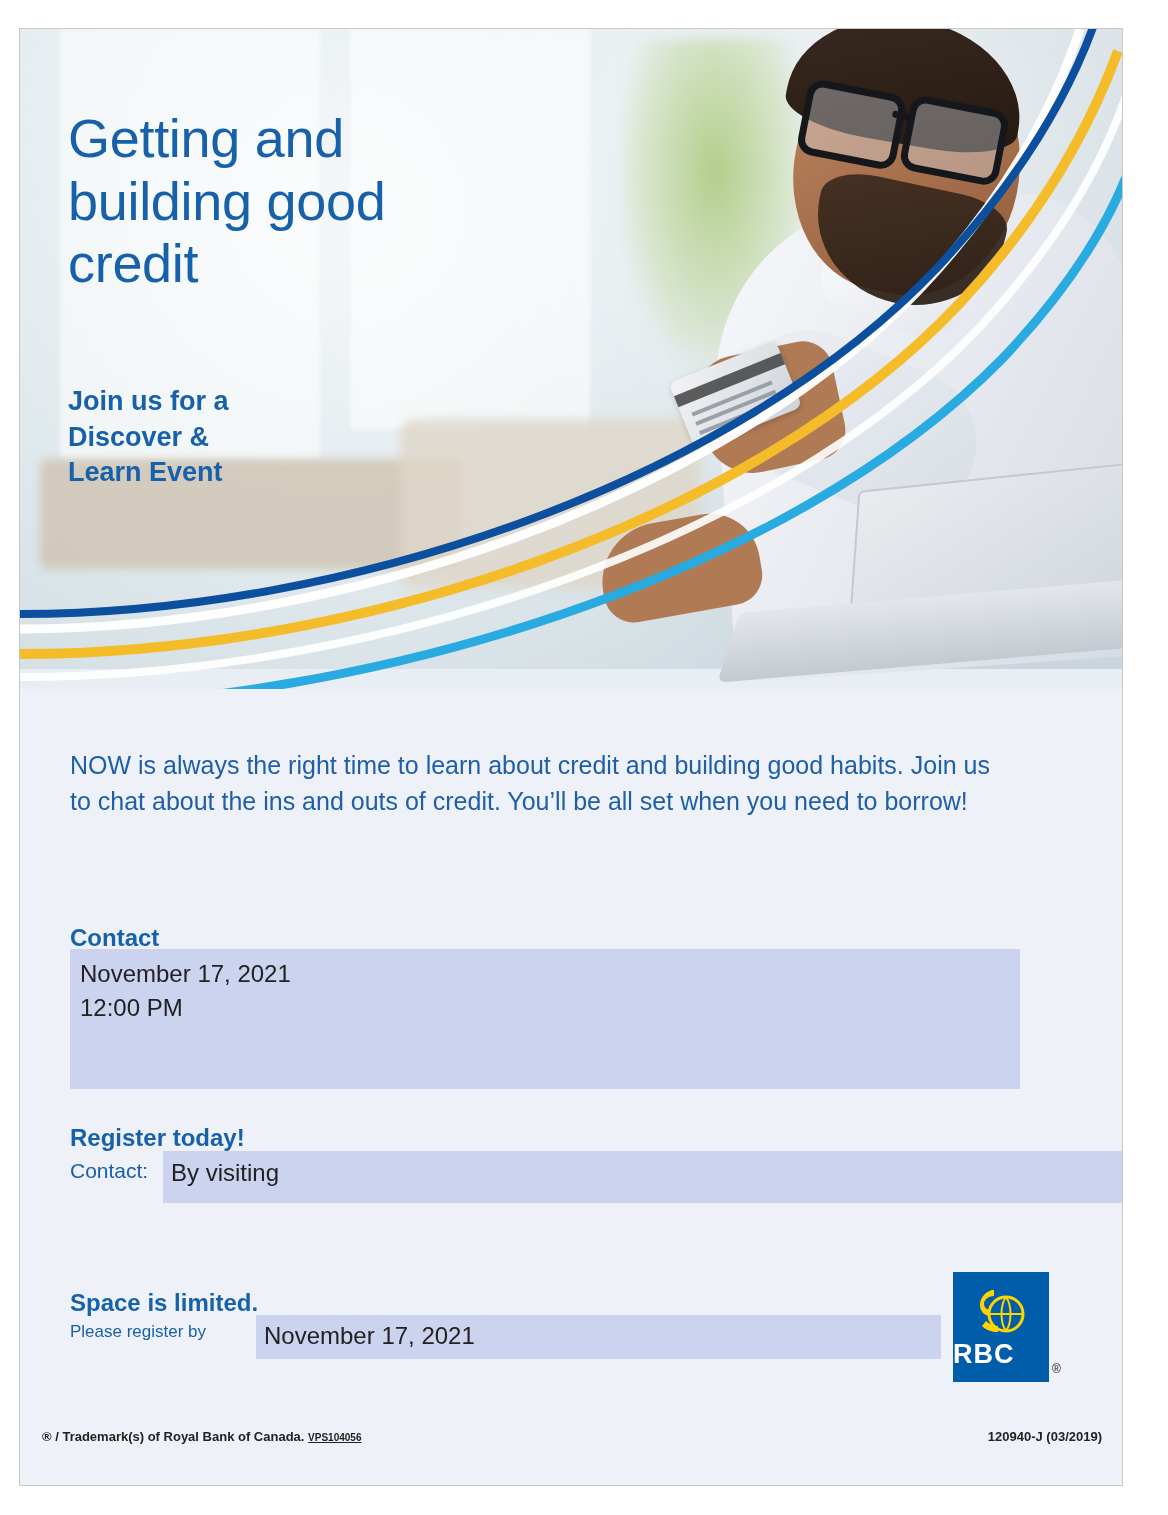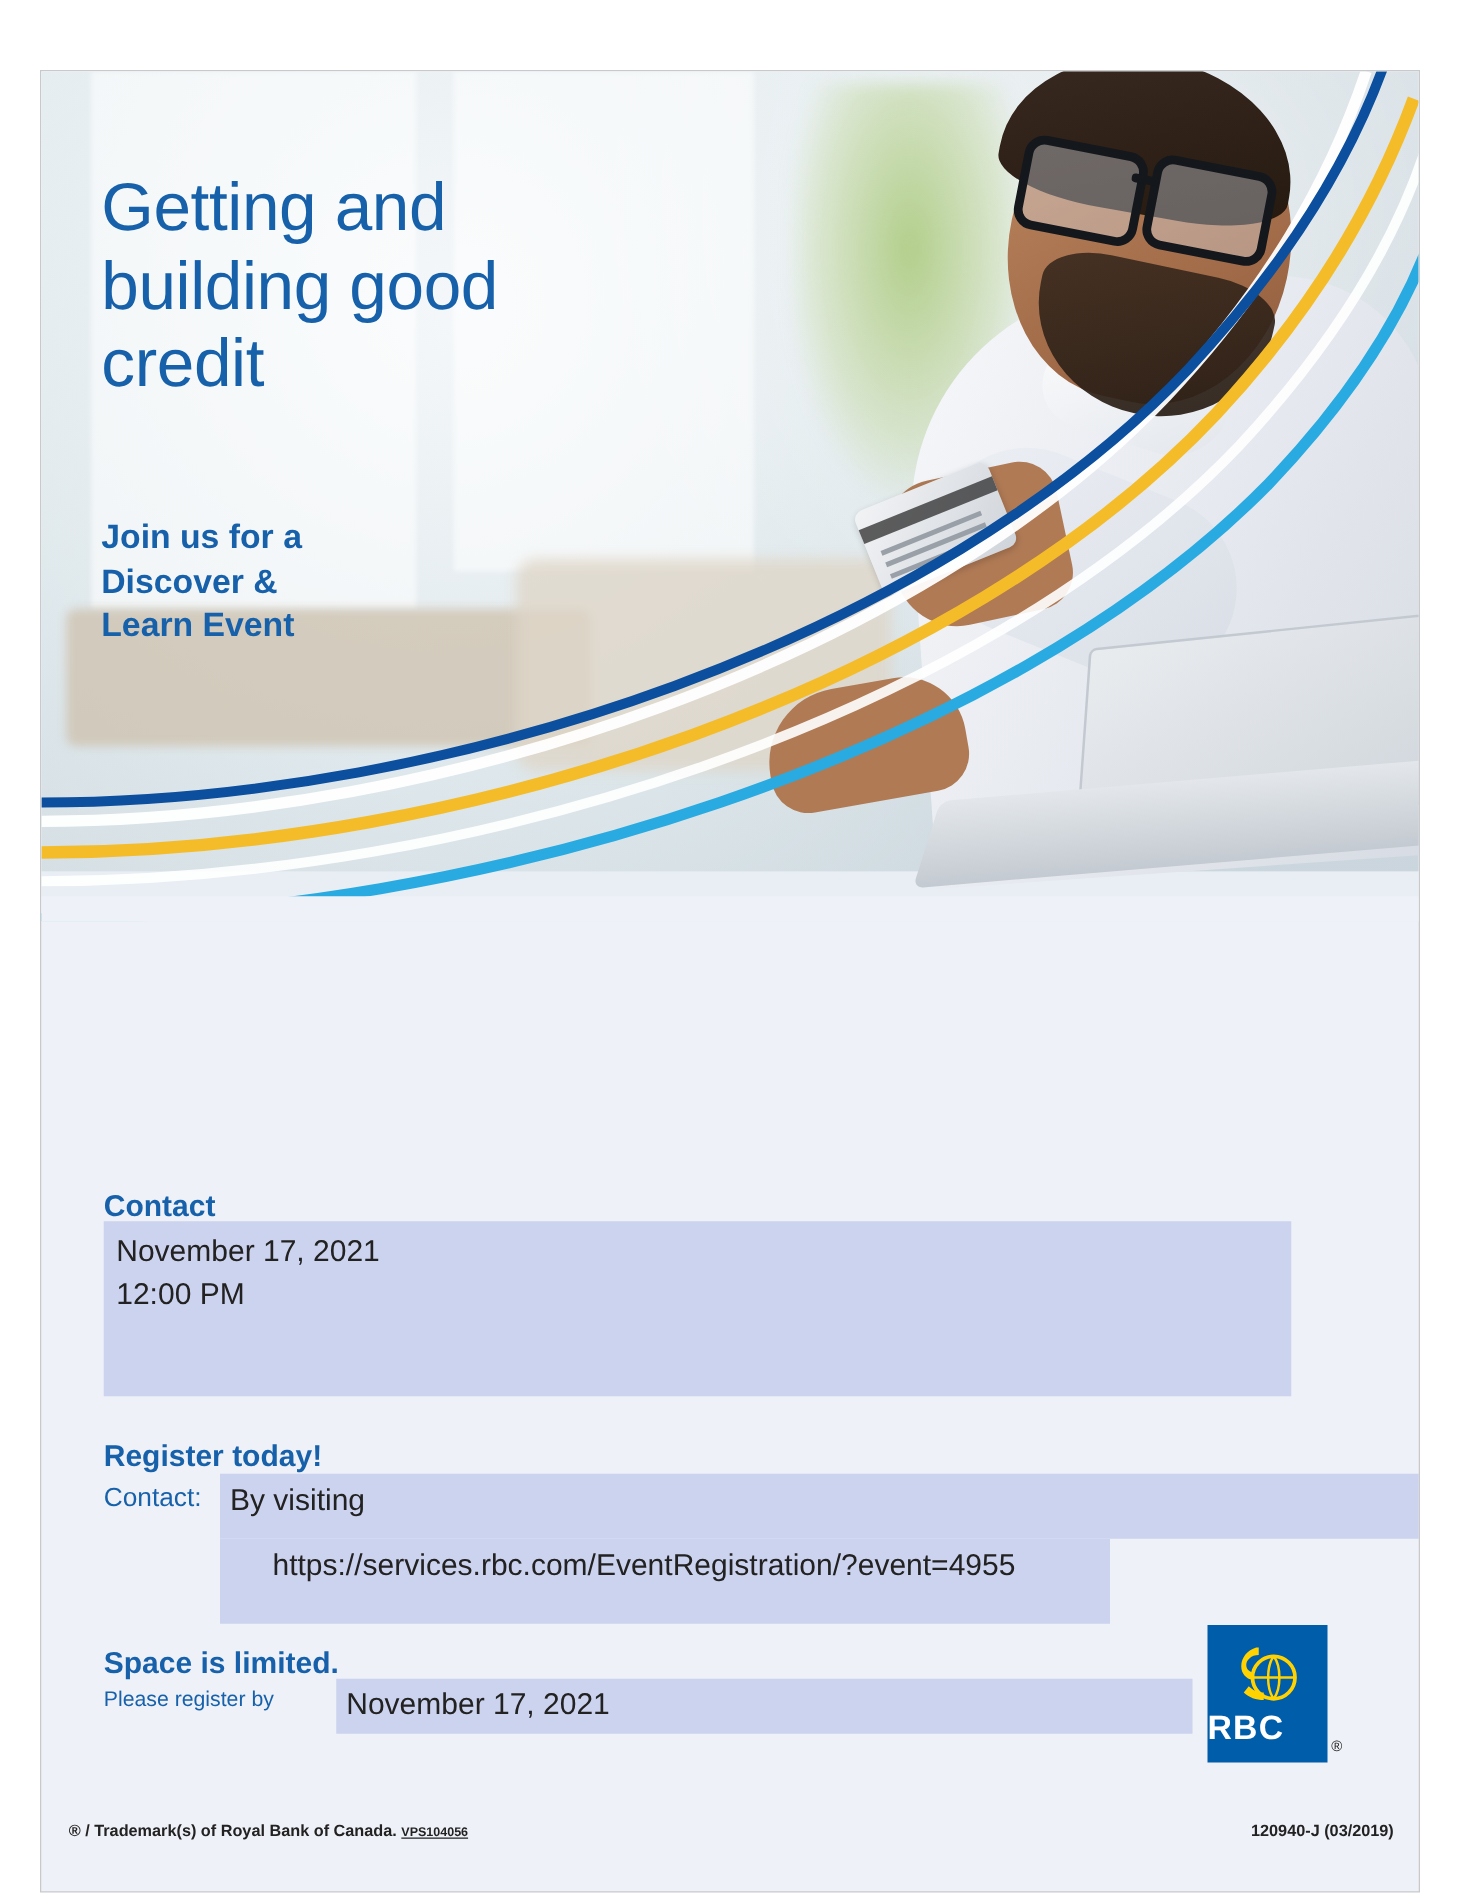--- a/index.html
+++ b/index.html
@@ -9,28 +9,27 @@
   }
   body {
     width: 1168px;
     height: 1515px;
     font-family: "Liberation Sans", sans-serif;
     overflow: hidden;
   }
 
   .page {
     position: absolute;
-    left: 33px;
+    left: 20px;
     top: 29px;
     width: 1102px;
     height: 1456px;
     background: #eef1f7;
     box-shadow: 0 0 0 1px #c9c9c9;
     overflow: hidden;
-    margin-top: 28px;
   }
 
   
   .hero {
     position: absolute;
     left: 0;
     top: 0;
     width: 1102px;
     height: 680px;
     overflow: hidden;
@@ -455,31 +454,31 @@
     </svg>
 
     <div class="hero-bottom-fill" style="top:660px;height:30px;"></div>
 
     <div class="hero-title">Getting and building good credit</div>
     <div class="hero-sub" style="white-space:pre-line;">Join us for a
 Discover &amp;
 Learn Event</div>
   </div>
 
+  <div class="intro">NOW is always the right time to learn about credit and building good habits. Join us to chat about the ins and outs of credit. You’ll be all set when you need to borrow!</div>
 
   <div class="section-head" id="details-head">Contact</div>
   <div class="field" id="details-block">
     <div>November 17, 2021</div>
     <div>12:00 PM</div>
   </div>
 
   <div class="section-head" id="register-head">Register today!</div>
   <div class="contact-label">Contact:</div>
   <div class="field" id="contact-block">By visiting</div>
-  <div class="field" id="contact-block2">https://services.rbc.com/EventRegistration/?event=4955</div>
 
   <div class="section-head" id="space-head">Space is limited.</div>
   <div class="register-by-label">Please register by</div>
   <div class="field" id="registerby-block">November 17, 2021</div>
 
   <div class="rbc-logo">
     <svg class="rbc-lion" viewBox="0 0 58 54">
       <circle cx="34" cy="30" r="17" fill="none" stroke="#ffd200" stroke-width="3"></circle>
       <path d="M17,30 h34 M34,13 c6,8 6,26 0,34 M34,13 c-6,8 -6,26 0,34" fill="none" stroke="#ffd200" stroke-width="2"></path>
       <path d="M20,6 c-7,2 -12,8 -12,15 c0,6 4,10 9,11 l0,-6 c-3,-1 -5,-3 -5,-6 c0,-4 4,-8 10,-8 l0,-6 z" fill="#ffd200"></path>

